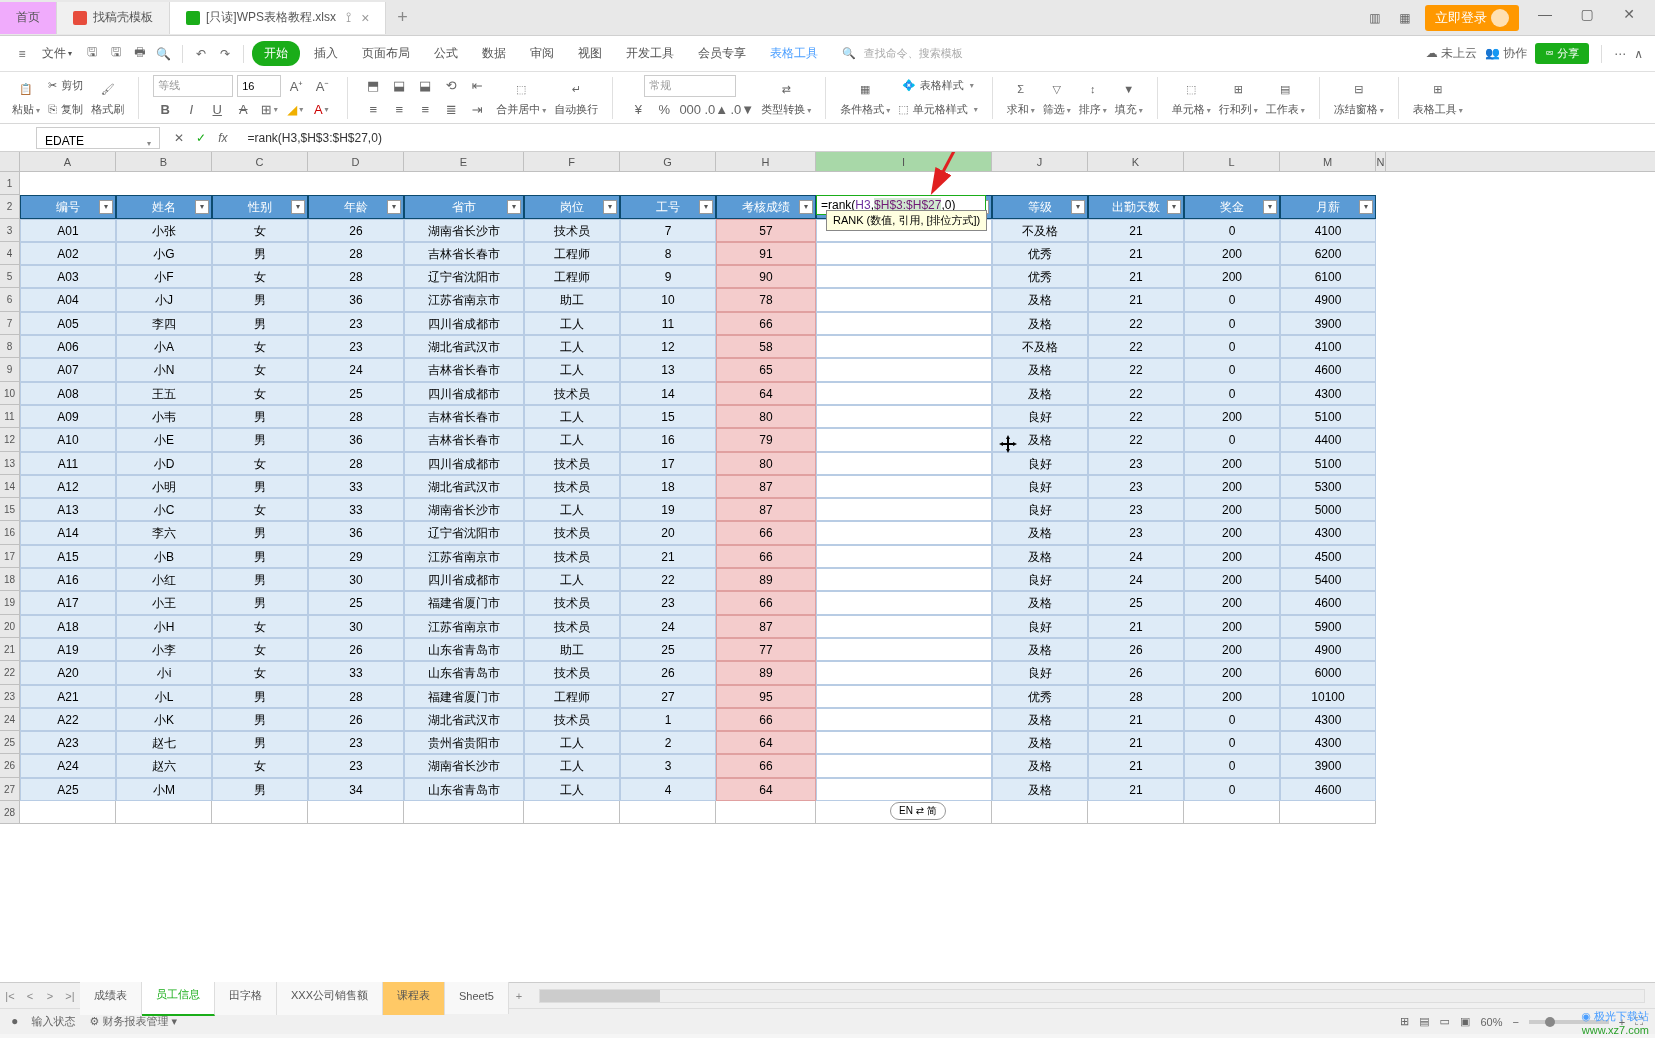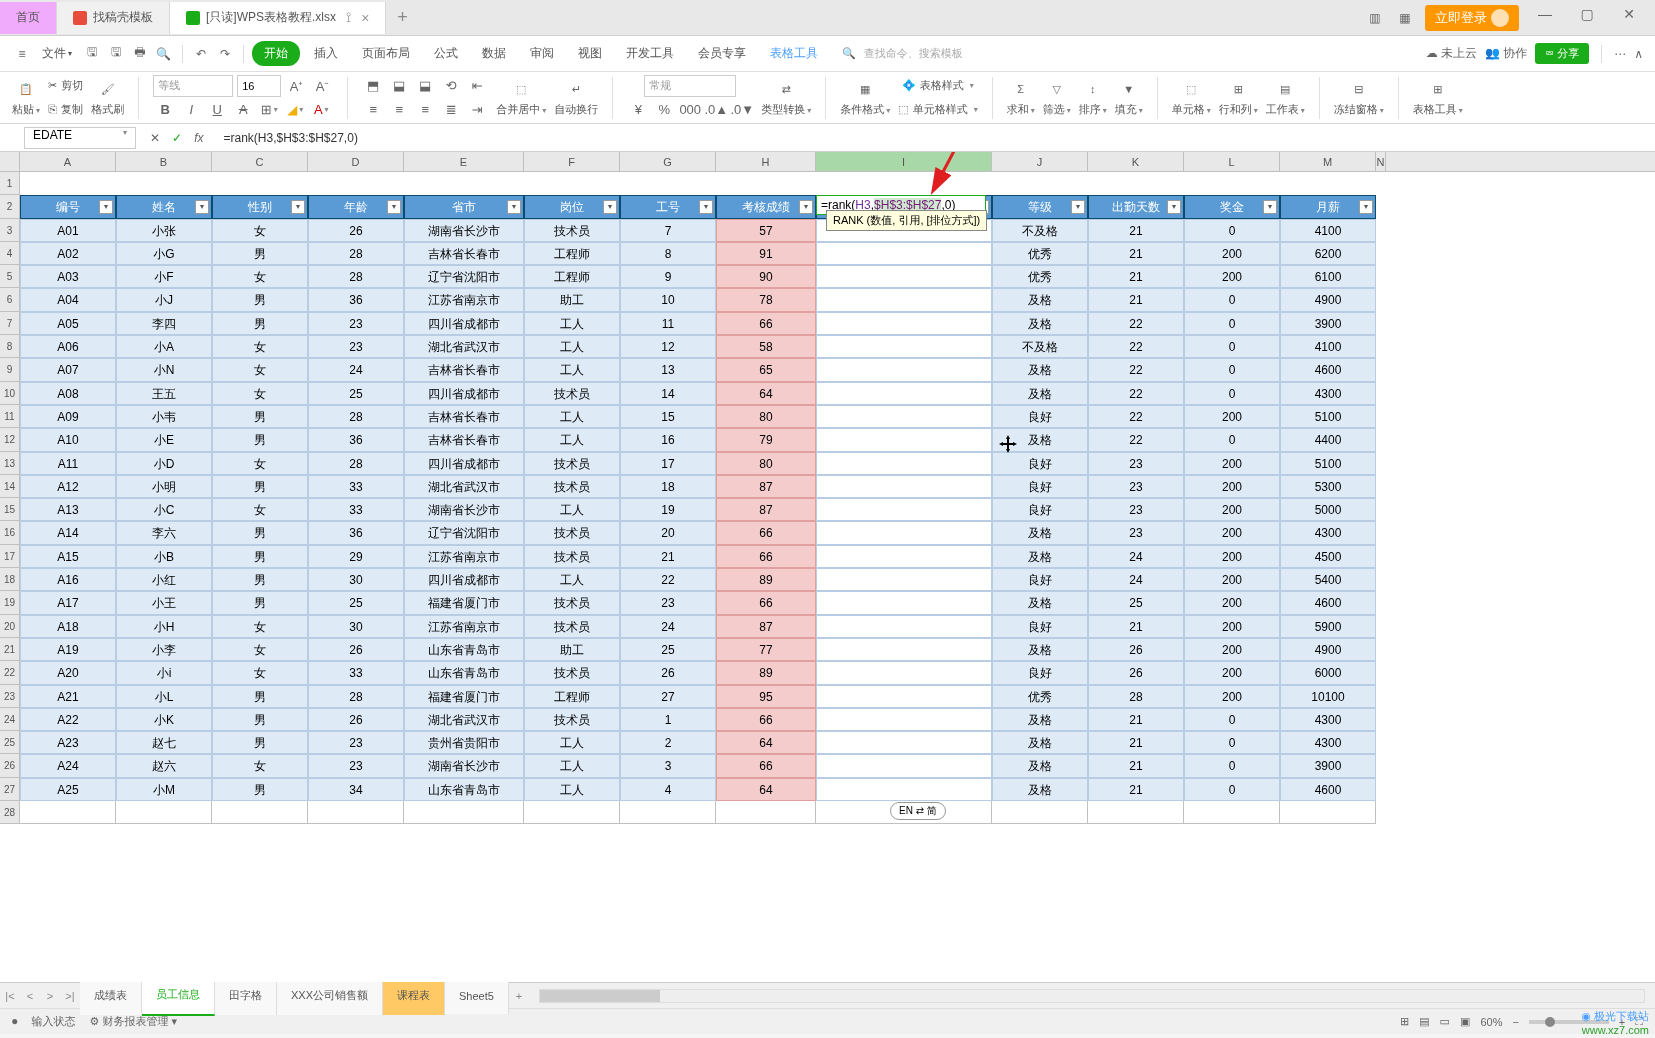--- a/index.html
+++ b/index.html
@@ -40,21 +40,21 @@
 .ribbon-icon { width: 22px; height: 22px; display: inline-flex; align-items: center; justify-content: center; color: #666; }
 .ribbon-small { display: flex; align-items: center; font-size: 11px; color: #555; gap: 4px; height: 22px; }
 .ribbon-sep { width: 1px; height: 42px; background: #e0e0e0; margin: 0 6px; }
 .font-select { width: 80px; height: 22px; border: 1px solid #ccc; font-size: 11px; padding: 0 4px; background: #fff; color: #999; }
 .size-select { width: 44px; height: 22px; border: 1px solid #ccc; font-size: 11px; padding: 0 4px; background: #fff; }
 .fmt-btn { width: 22px; height: 22px; display: inline-flex; align-items: center; justify-content: center; color: #666; font-size: 13px; }
 .dropdown-arrow::after { content: "▾"; font-size: 8px; margin-left: 2px; color: #888; }
 
 
 .formula-bar { height: 28px; background: #fff; display: flex; align-items: center; border-bottom: 1px solid #d0d0d0; font-size: 12px; }
-.name-box { width: 112px; height: 22px; border: 1px solid #ccc; margin-left: 24px; padding: 0 8px; display: flex; align-items: flex-start; justify-content: space-between; }
+.name-box { width: 124px; height: 22px; border: 1px solid #ccc; margin-left: 36px; padding: 0 8px; display: flex; align-items: flex-end; justify-content: space-between; }
 .fx-btns { display: flex; align-items: center; gap: 12px; padding: 0 14px; color: #666; }
 .fx-input { flex: 1; padding: 0 6px; color: #333; }
 
 
 .sheet-container { position: relative; background: #fff; height: 830px; overflow: hidden; }
 .col-headers { display: flex; height: 20px; background: #e8e8e8; border-bottom: 1px solid #c0c0c0; font-size: 11px; color: #555; }
 .row-num-corner { width: 20px; border-right: 1px solid #c0c0c0; background: #e8e8e8; }
 .col-header { border-right: 1px solid #c0c0c0; text-align: center; line-height: 20px; }
 .col-header.active { background: #a8d8a8; }
 

